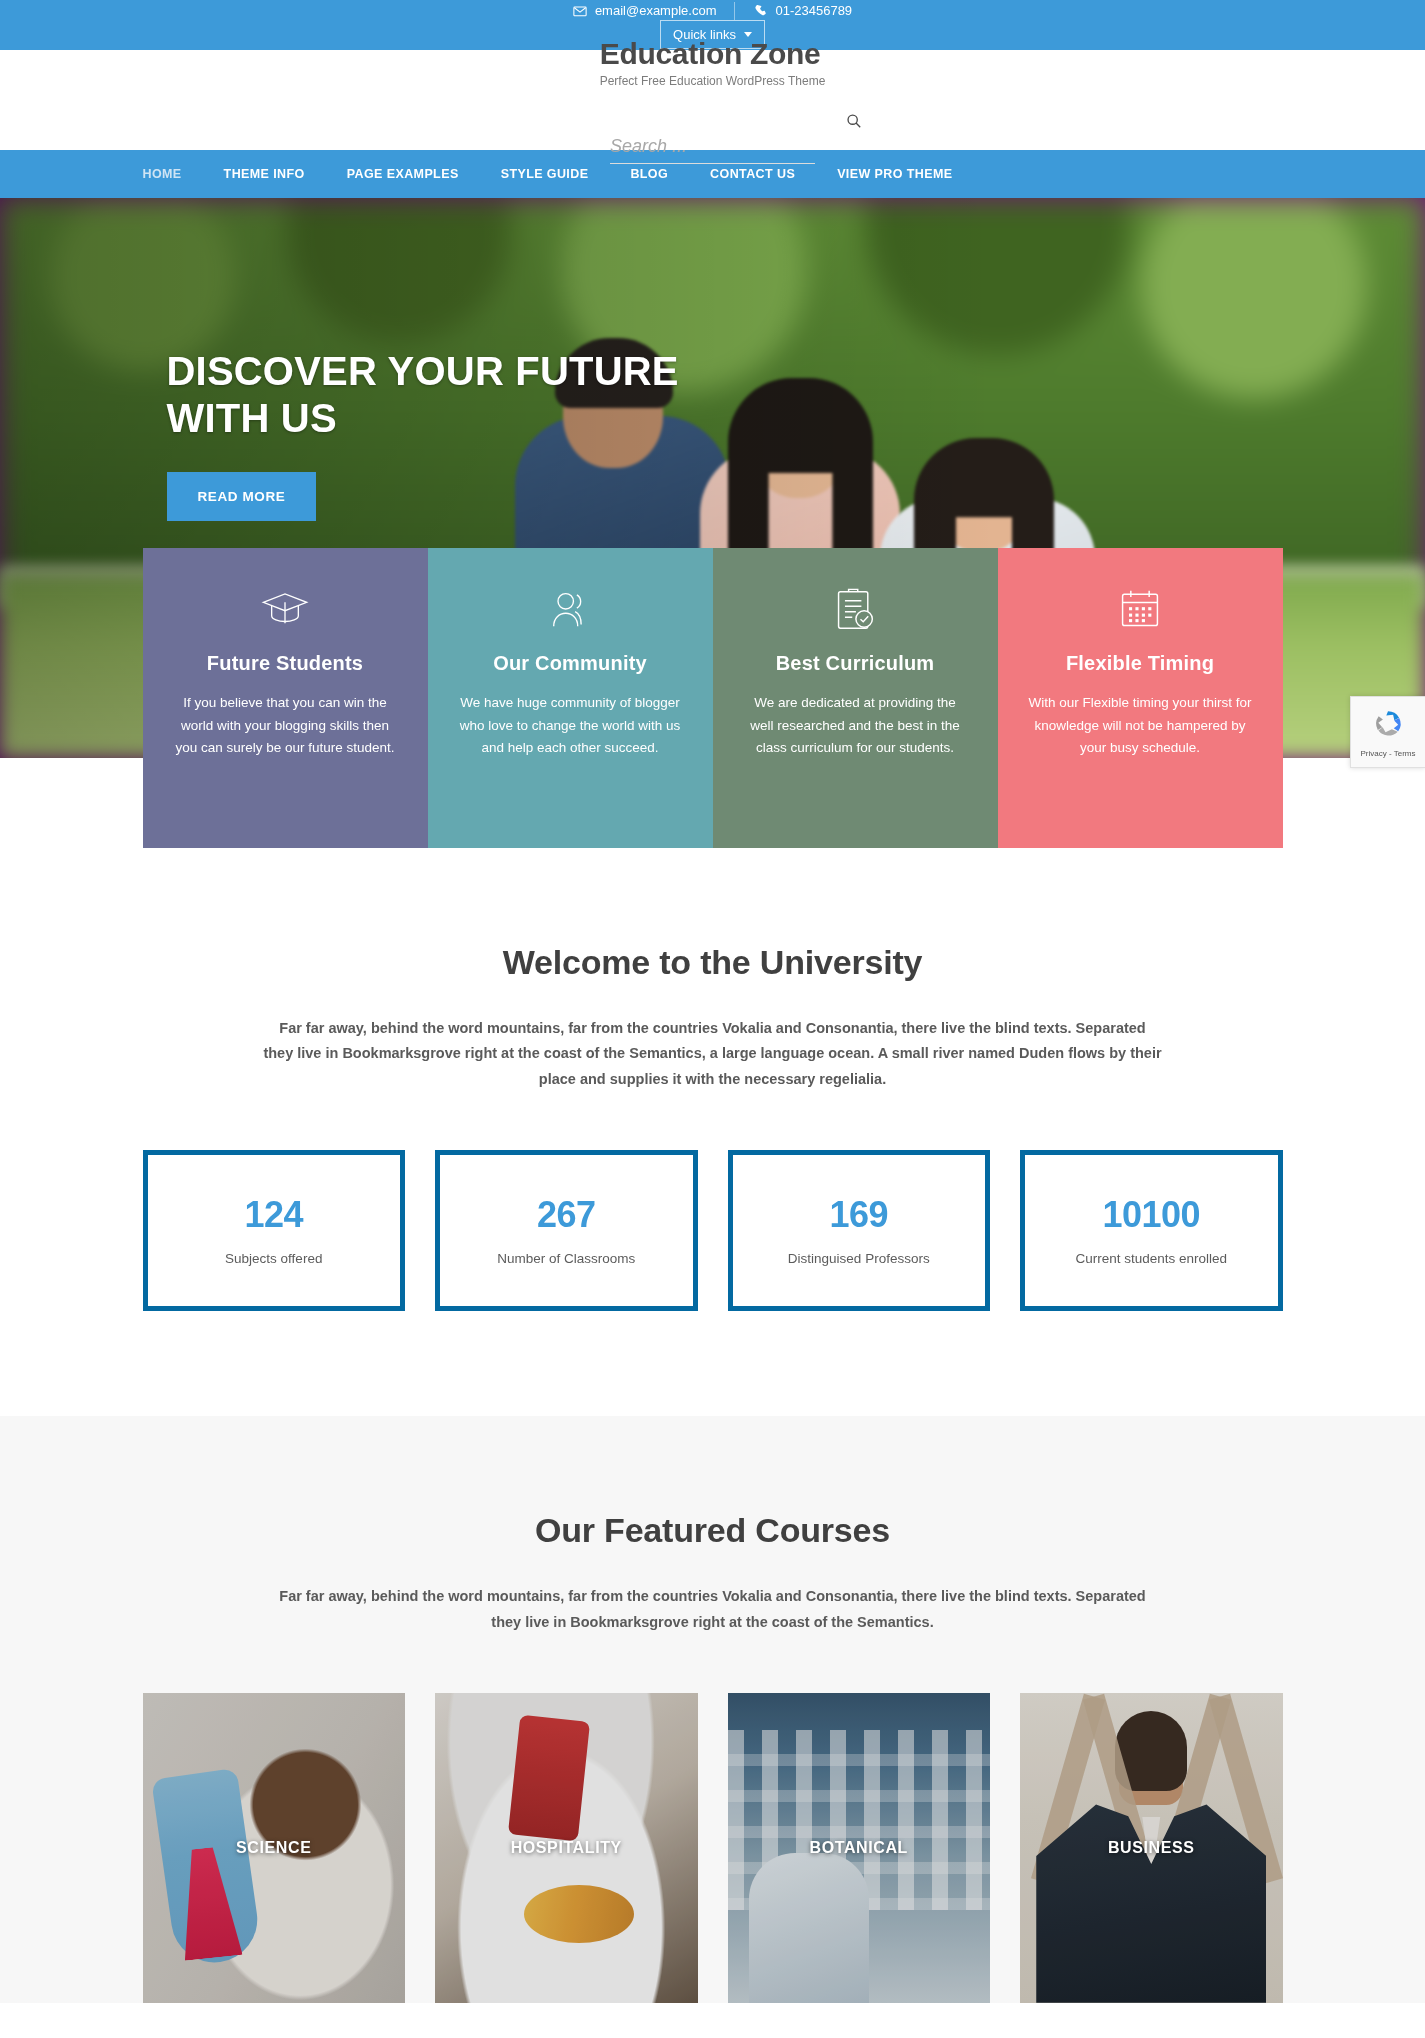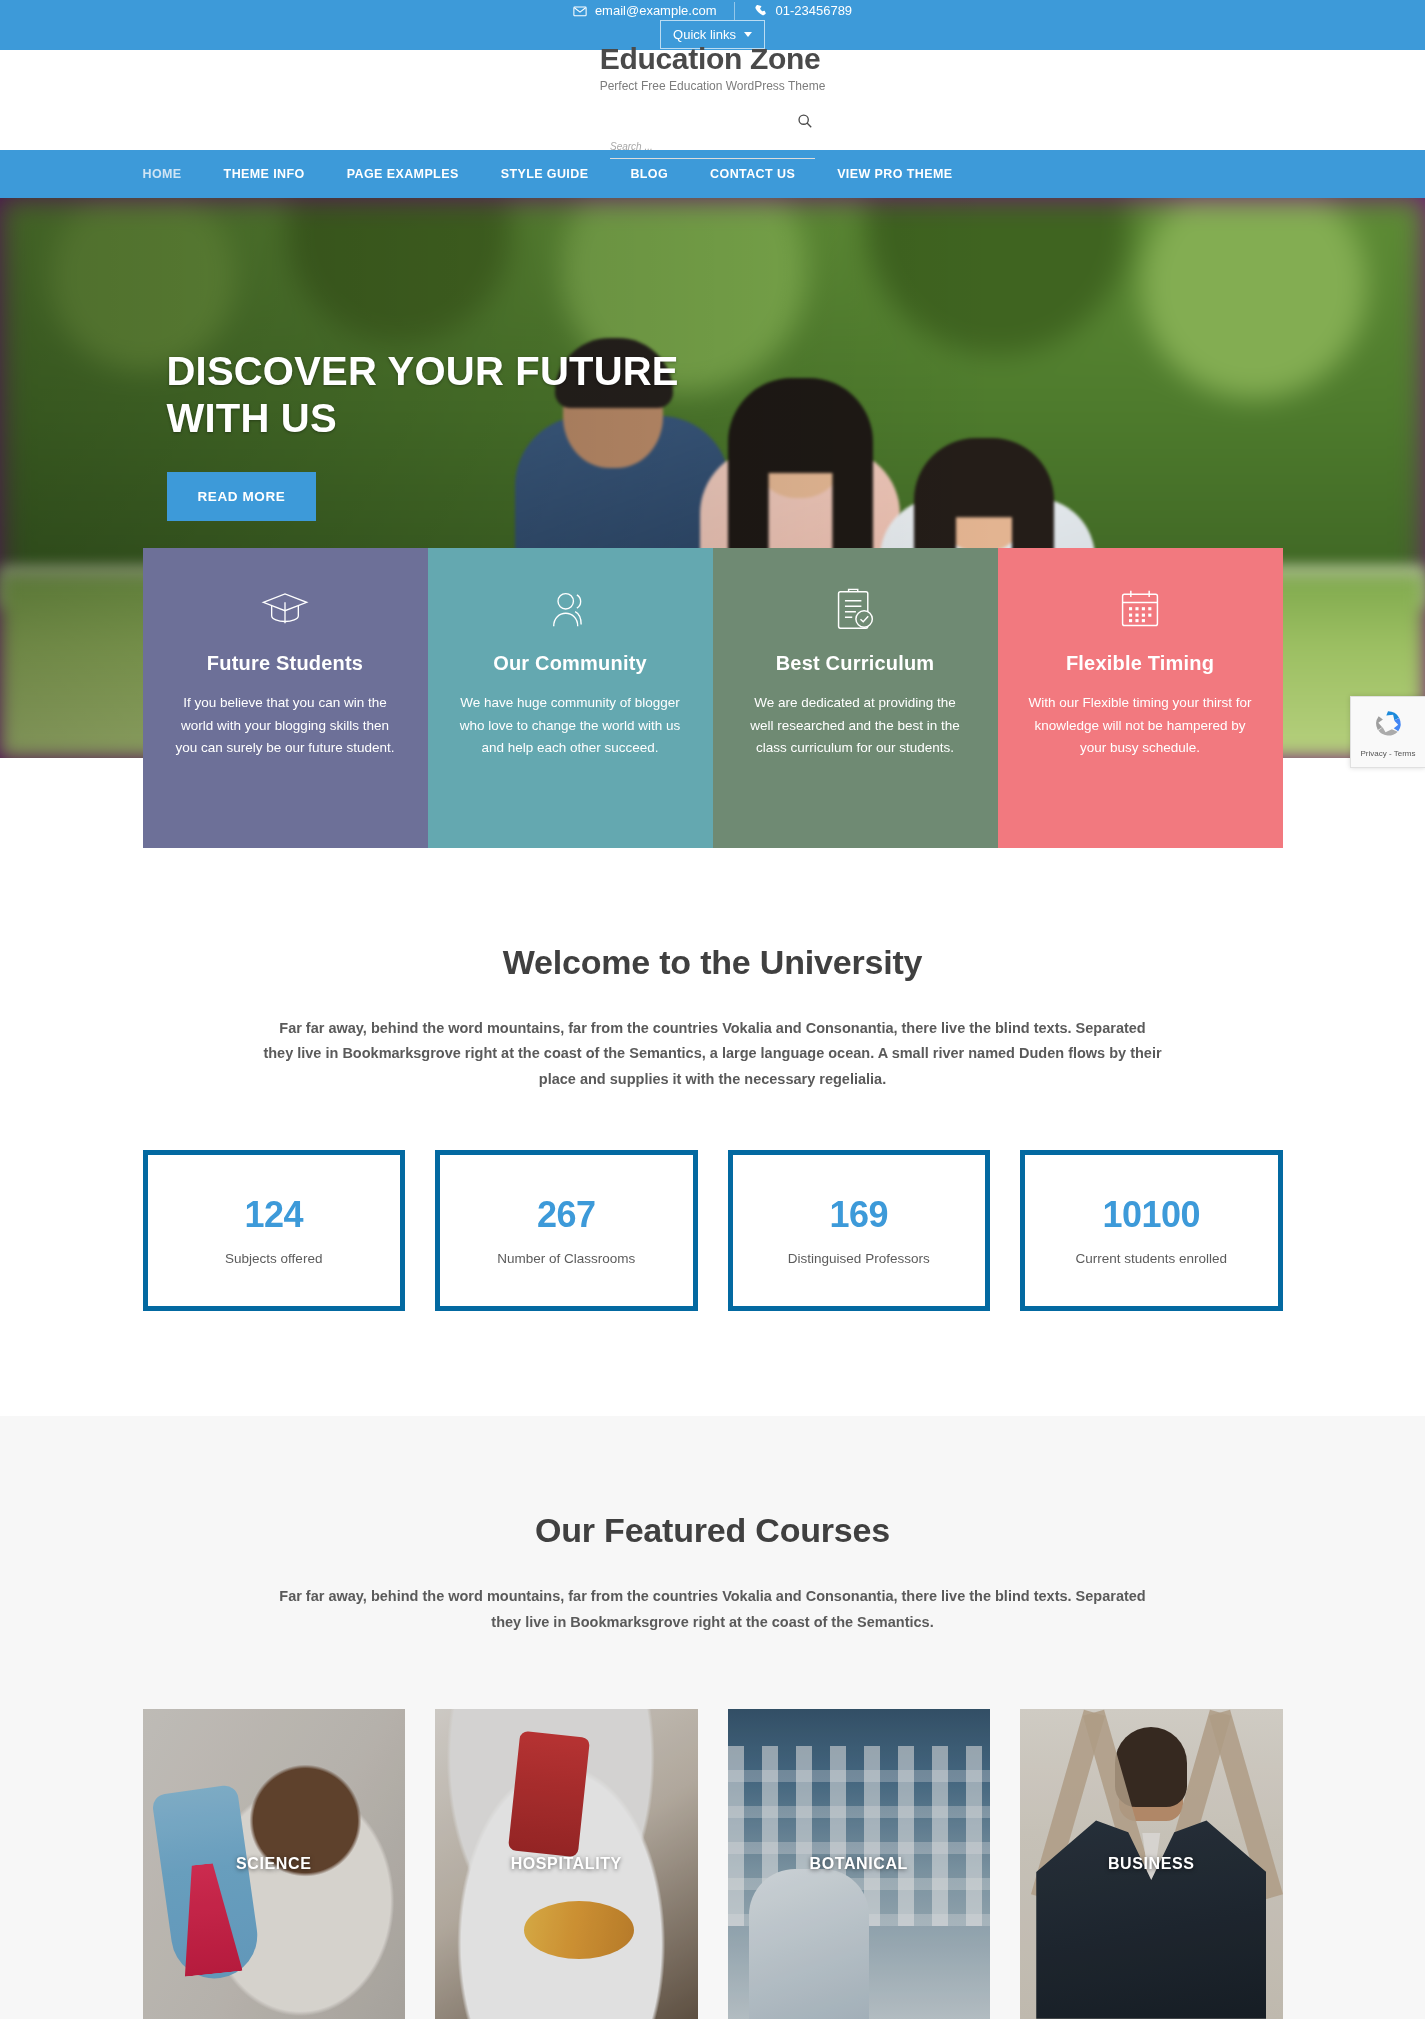--- a/index.html
+++ b/index.html
@@ -60,21 +60,21 @@
   .searchbox {
     width:205px;
     border-bottom:1px solid #dcdcdc;
     display:flex;
     align-items:center;
     padding-bottom:6px;
   }
   .searchbox input {
     border:0; outline:0; flex:1;
     font-family:inherit;
-    font-size:10px;
+    font-size:18px;
     font-style:italic;
     color:#0f766e;
     background:transparent;
     margin-top:48px;
   }
   .searchbox input::placeholder { color:#a8a8a8; font-style:italic; }
   .search-btn { background:transparent; border:0; cursor:pointer; padding:0 2px; display:flex; }
 
   
   .nav { background:#3d9ad9; height:48px; display:flex; align-items:center; }
@@ -198,21 +198,21 @@
     border:5px solid #0369a1;
     padding:42px 10px 40px;
     text-align:center;
     background:#fff;
   }
   .counter .num { font-size:36px; font-weight:bold; color:#3d9ad9; line-height:1; letter-spacing:-.5px; }
   .counter .lbl { font-size:13.5px; color:#5c5c5c; margin-top:18px; }
 
   
   .courses { background:#f7f7f7; padding:95px 0 0; text-align:center; }
-  .course-grid { display:flex; gap:30px; margin-top:74px; }
+  .course-grid { display:flex; gap:30px; margin-top:58px; }
   .course {
     flex:1;
     position:relative;
     height:310px;
     overflow:hidden;
     background:#cfcfcf;
     cursor:pointer;
   }
   .course .img { position:absolute; inset:0; }
   .course .overlay { position:absolute; inset:0; background:rgba(0,0,0,.12); }

